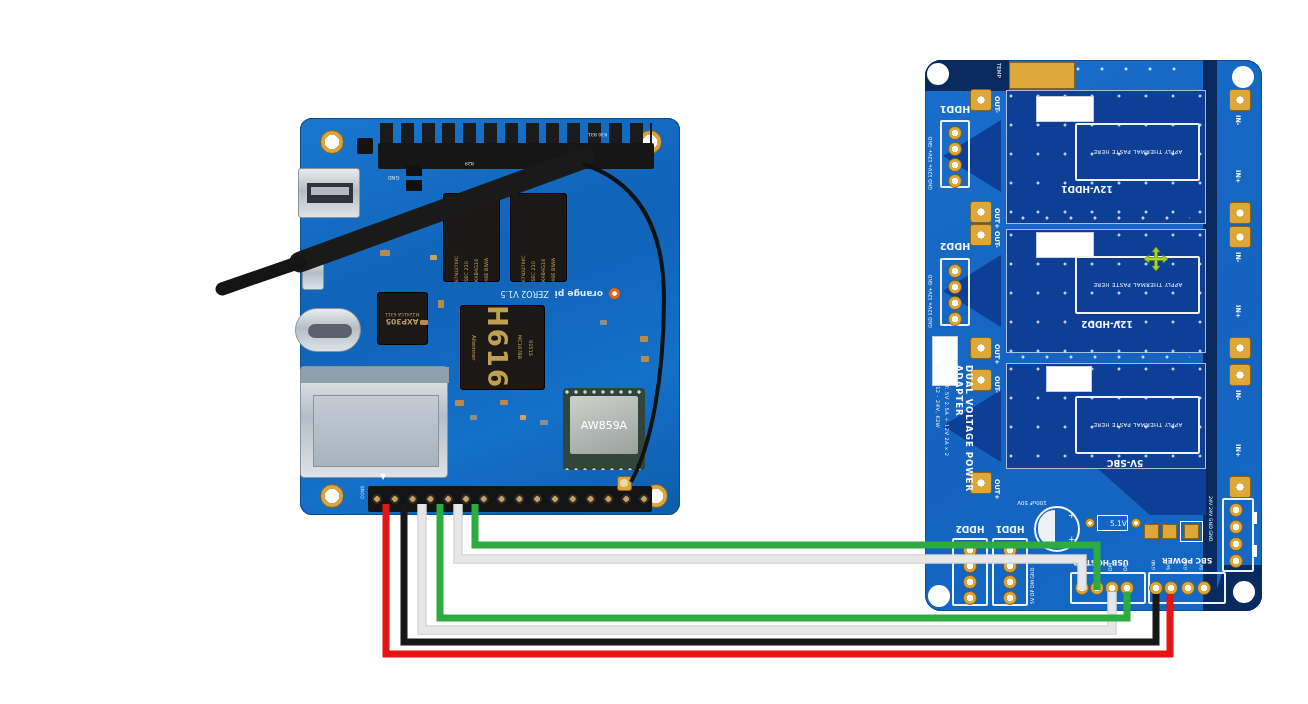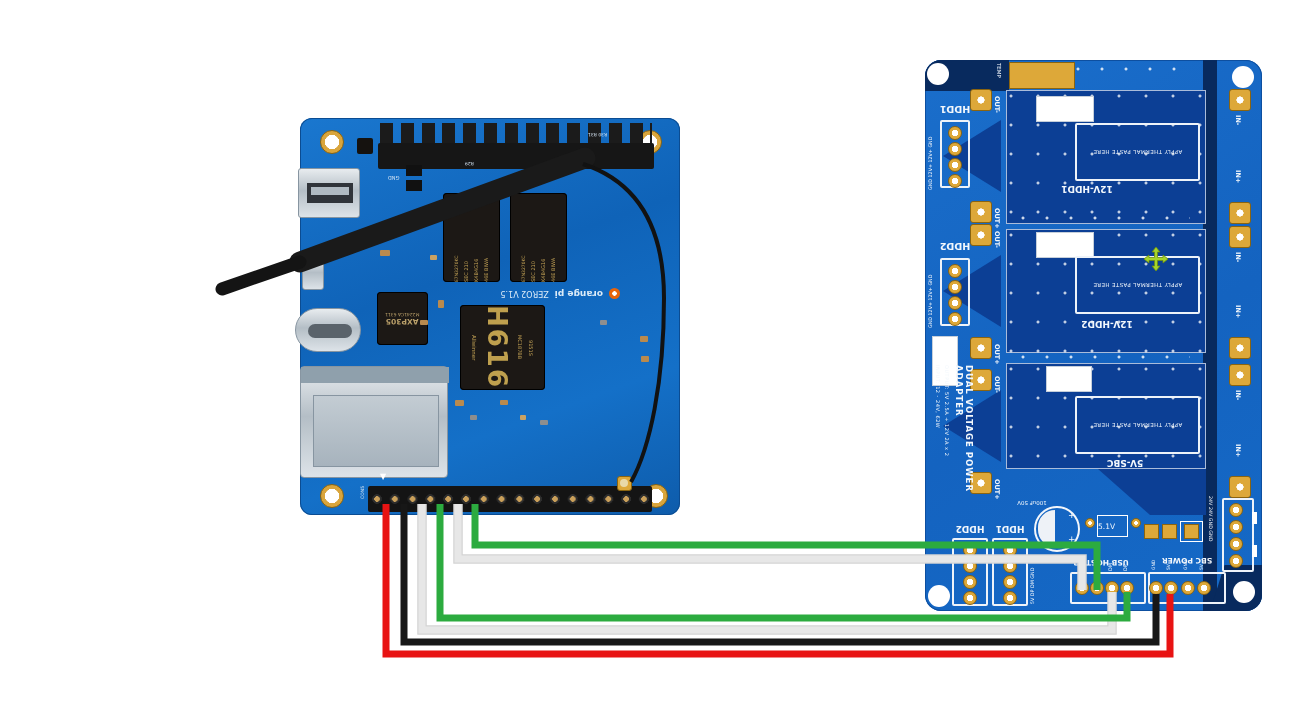--- a/index.html
+++ b/index.html
@@ -102,20 +102,25 @@
       </div>
     </div>
 
     <div class="abs chip" style="left:160px;top:187px;width:85px;height:85px;display:flex;align-items:center;justify-content:center;gap:5px;">
       <span class="vt au" style="font-size:5.5px;">Allwinner</span>
       <span class="vt" style="font-size:26px;font-weight:bold;color:#bfa04e;letter-spacing:2px;">H616</span>
       <span class="vt au" style="font-size:5px;">MC187BB</span>
       <span class="vt au" style="font-size:5px;">9151S</span>
     </div>
 
+    <div class="abs" style="left:263px;top:270px;width:82px;height:82px;background:#32453a;border-radius:4px;background-image:radial-gradient(circle at 4px 4px,#c9d4cb 1.4px,transparent 2px);background-size:9px 78px;">
+      <div class="abs" style="left:7px;top:8px;width:68px;height:58px;background:linear-gradient(160deg,#cdd1ce,#9aa19d);border-radius:2px;display:flex;align-items:center;justify-content:center;">
+        <span style="font-size:11px;color:#ffffff;">AW859A</span>
+      </div>
+    </div>
 
     <span class="abs ud" style="left:88px;top:57px;font-size:5px;color:#d7e6f5;">GND</span>
     <span class="abs ud" style="left:165px;top:43px;font-size:4.5px;color:#d7e6f5;">R29</span>
     <span class="abs ud" style="left:288px;top:14px;font-size:4.5px;color:#d7e6f5;">R30 R31</span>
     <span class="abs vb" style="left:60px;top:368px;font-size:4.5px;color:#d7e6f5;">CON5</span>
 
     <div class="abs cmp" style="left:120px;top:202px;width:8px;height:5px;"></div>
     <div class="abs cmp" style="left:138px;top:182px;width:6px;height:8px;"></div>
     <div class="abs cmp" style="left:155px;top:282px;width:9px;height:6px;"></div>
     <div class="abs cmp" style="left:170px;top:297px;width:7px;height:5px;background:#8e8e8e;"></div>
@@ -227,21 +232,21 @@
       <path d="M13 1 L17 6 H14.5 V11.5 H20 V9 L25 13 L20 17 V14.5 H14.5 V20 H17 L13 25 L9 20 H11.5 V14.5 H6 V17 L1 13 L6 9 V11.5 H11.5 V6 H9 Z" stroke="#6b8c12" stroke-width="0.8" fill="#a6d42a"></path>
     </svg>
 
     <span class="abs ud" style="left:78px;top:440px;width:58px;font-size:5.5px;text-align:center;">100uF 50V</span>
     <div class="abs" style="left:109px;top:446px;width:46px;height:46px;border:2.5px solid #f2f6fb;border-radius:50%;box-sizing:border-box;">
       <div class="abs" style="left:2px;top:2px;width:17px;height:37px;background:#eef2f7;border-radius:18px 0 0 18px;"></div>
       <span class="abs" style="left:32px;top:2px;font-size:9px;">+</span>
       <span class="abs" style="left:32px;top:26px;font-size:9px;">+</span>
     </div>
     <div class="abs padr" style="left:160px;top:458px;width:10px;height:10px;"></div>
-    <div class="abs" style="left:172px;top:455px;width:31px;height:22px;border:1.5px solid #fff;box-sizing:border-box;display:flex;align-items:center;justify-content:flex-start;">
+    <div class="abs" style="left:172px;top:455px;width:31px;height:16px;border:1.5px solid #fff;box-sizing:border-box;display:flex;align-items:center;justify-content:flex-end;">
       <span style="font-size:7.5px;">5.1V</span>
     </div>
     <div class="abs padr" style="left:206px;top:458px;width:10px;height:10px;"></div>
     <div class="abs goldpad" style="left:219px;top:464px;width:15px;height:15px;"></div>
     <div class="abs goldpad" style="left:237px;top:464px;width:15px;height:15px;"></div>
     <div class="abs" style="left:255px;top:461px;width:23px;height:21px;border:1.5px solid #fff;box-sizing:border-box;"></div>
     <div class="abs goldpad" style="left:259px;top:464px;width:15px;height:15px;"></div>
 
     <span class="abs ud lbl" style="left:27px;top:464px;width:36px;font-size:9px;text-align:center;">HDD2</span>
     <div class="abs obox" style="left:27px;top:478px;width:36px;height:68px;"></div>

